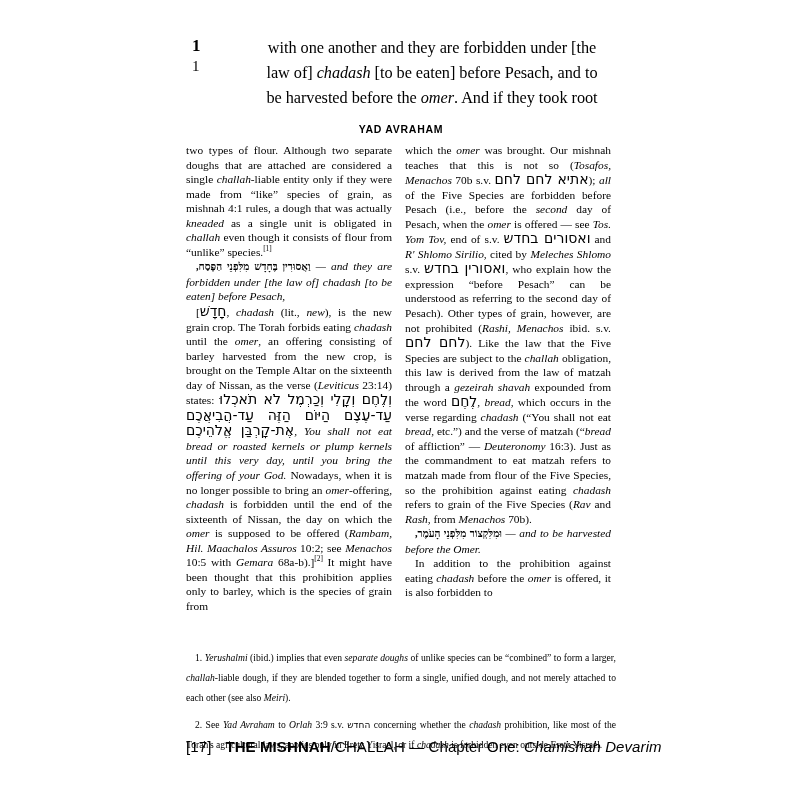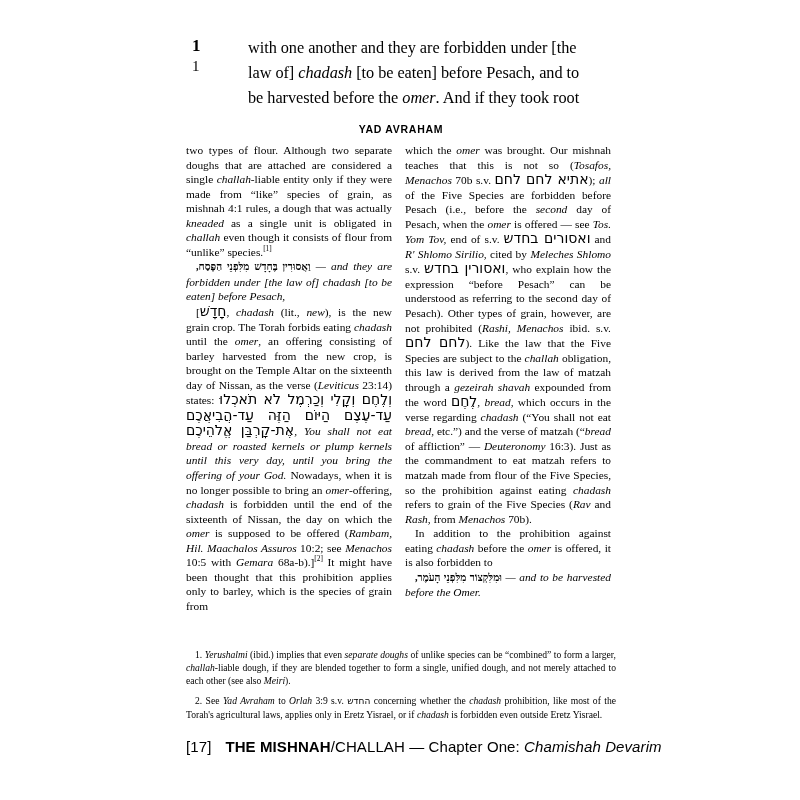--- a/index.html
+++ b/index.html
@@ -46,21 +46,21 @@
   }
   .chapter-num-light {
     font-size: 15px;
     font-weight: normal;
     line-height: 20px;
   }
   .mishnah-text {
     flex: 1 1 auto;
     font-size: 16.3px;
     line-height: 24.8px;
-    text-align: left;
+    text-align: center;
     letter-spacing: -0.05px;
   }
   .mishnah-text i { font-style: italic; }
 
   
   .commentary-title {
     position: absolute;
     left: 186px;
     top: 123px;
     width: 430px;
@@ -115,21 +115,21 @@
     line-height: 0;
   }
 
   
   .footnotes {
     position: absolute;
     left: 186px;
     top: 648px;
     width: 430px;
     font-size: 9.6px;
-    line-height: 13px;
+    line-height: 20px;
     text-align: justify;
   }
   .footnotes p {
     margin: 0 0 7px 0;
     text-indent: 9px;
   }
   .footnotes p:last-child { margin-bottom: 0; }
   .footnotes i { font-style: italic; }
   .fn-heb {
     font-family: "DejaVu Sans", "Liberation Sans", sans-serif;
@@ -181,23 +181,23 @@
       <p>two types of flour. Although two separate doughs that are attached are considered a single <i>challah</i>-liable entity only if they were made from “like” species of grain, as mishnah 4:1 rules, a dough that was actually <i>kneaded</i> as a single unit is obligated in <i>challah</i> even though it consists of flour from “unlike” species.<sup class="fn">[1]</sup></p>
 
       <p class="indent"><span class="heb-b">וַאֲסוּרִין בֶּחָדָשׁ מִלִּפְנֵי הַפֶּסַח,</span> <i>— and they are forbidden under [the law of] chadash [to be eaten] before Pesach,</i></p>
 
       <p class="indent">[<span class="heb">חָדָשׁ</span>, <i>chadash</i> (lit., <i>new</i>), is the new grain crop. The Torah forbids eating <i>chadash</i> until the <i>omer</i>, an offering consisting of barley harvested from the new crop, is brought on the Temple Altar on the sixteenth day of Nissan, as the verse (<i>Leviticus</i> 23:14) states: <span class="heb">וְלֶחֶם וְקָלִי וְכַרְמֶל לֹא תֹאכְלוּ עַד-עֶצֶם הַיּוֹם הַזֶּה עַד-הֲבִיאֲכֶם אֶת-קָרְבַּן אֱלֹהֵיכֶם</span><i>, You shall not eat bread or roasted kernels or plump kernels until this very day, until you bring the offering of your God.</i> Nowadays, when it is no longer possible to bring an <i>omer</i>-offering, <i>chadash</i> is forbidden until the end of the sixteenth of Nissan, the day on which the <i>omer</i> is supposed to be offered (<i>Rambam, Hil. Maachalos Assuros</i> 10:2; see <i>Menachos</i> 10:5 with <i>Gemara</i> 68a-b).]<sup class="fn">[2]</sup> It might have been thought that this prohibition applies only to barley, which is the species of grain from</p>
     </div>
 
     <div class="col">
       <p>which the <i>omer</i> was brought. Our mishnah teaches that this is not so (<i>Tosafos, Menachos</i> 70b s.v. <span class="heb">אתיא לחם לחם</span>); <i>all</i> of the Five Species are forbidden before Pesach (i.e., before the <i>second</i> day of Pesach, when the <i>omer</i> is offered — see <i>Tos. Yom Tov,</i> end of s.v. <span class="heb">ואסורים בחדש</span> and <i>R' Shlomo Sirilio</i>, cited by <i>Meleches Shlomo</i> s.v. <span class="heb">ואסורין בחדש</span>, who explain how the expression “before Pesach” can be understood as referring to the second day of Pesach). Other types of grain, however, are not prohibited (<i>Rashi, Menachos</i> ibid. s.v. <span class="heb">לחם לחם</span>). Like the law that the Five Species are subject to the <i>challah</i> obligation, this law is derived from the law of matzah through a <i>gezeirah shavah</i> expounded from the word <span class="heb">לֶחֶם</span>, <i>bread</i>, which occurs in the verse regarding <i>chadash</i> (“You shall not eat <i>bread</i>, etc.”) and the verse of matzah (“<i>bread</i> of affliction” — <i>Deuteronomy</i> 16:3). Just as the commandment to eat matzah refers to matzah made from flour of the Five Species, so the prohibition against eating <i>chadash</i> refers to grain of the Five Species (<i>Rav</i> and <i>Rash</i>, from <i>Menachos</i> 70b).</p>
 
+      <p class="indent"><span class="heb-b">וּמִלִּקְצוֹר מִלִּפְנֵי הָעֹמֶר,</span> <i>— and to be harvested before the Omer.</i></p>
+
       <p class="indent">In addition to the prohibition against eating <i>chadash</i> before the <i>omer</i> is offered, it is also forbidden to</p>
-
-      <p class="indent"><span class="heb-b">וּמִלִּקְצוֹר מִלִּפְנֵי הָעֹמֶר,</span> <i>— and to be harvested before the Omer.</i></p>
     </div>
   </div>
 
   <div class="footnotes">
     <p><span>1.</span> <i>Yerushalmi</i> (ibid.) implies that even <i>separate doughs</i> of unlike species can be “combined” to form a larger, <i>challah</i>-liable dough, if they are blended together to form a single, unified dough, and not merely attached to each other (see also <i>Meiri</i>).</p>
     <p><span>2.</span> See <i>Yad Avraham</i> to <i>Orlah</i> 3:9 s.v. <span class="fn-heb">החדש</span> concerning whether the <i>chadash</i> prohibition, like most of the Torah's agricultural laws, applies only in Eretz Yisrael, or if <i>chadash</i> is forbidden even outside Eretz Yisrael.</p>
   </div>
 
   <div class="footer">
     <span class="pg">[17]</span><span class="bk">THE MISHNAH</span><span class="tr">/</span><span class="tr">CHALLAH</span> <span class="tr">—</span> <span class="ch">Chapter One:</span> <span class="chname">Chamishah Devarim</span>

